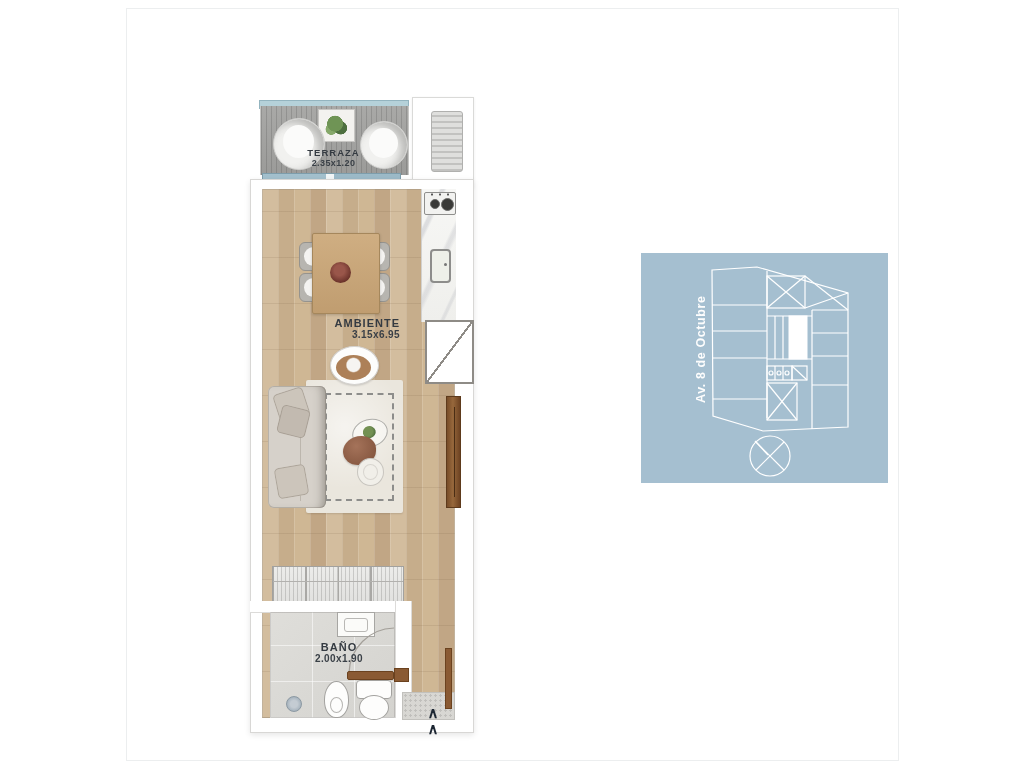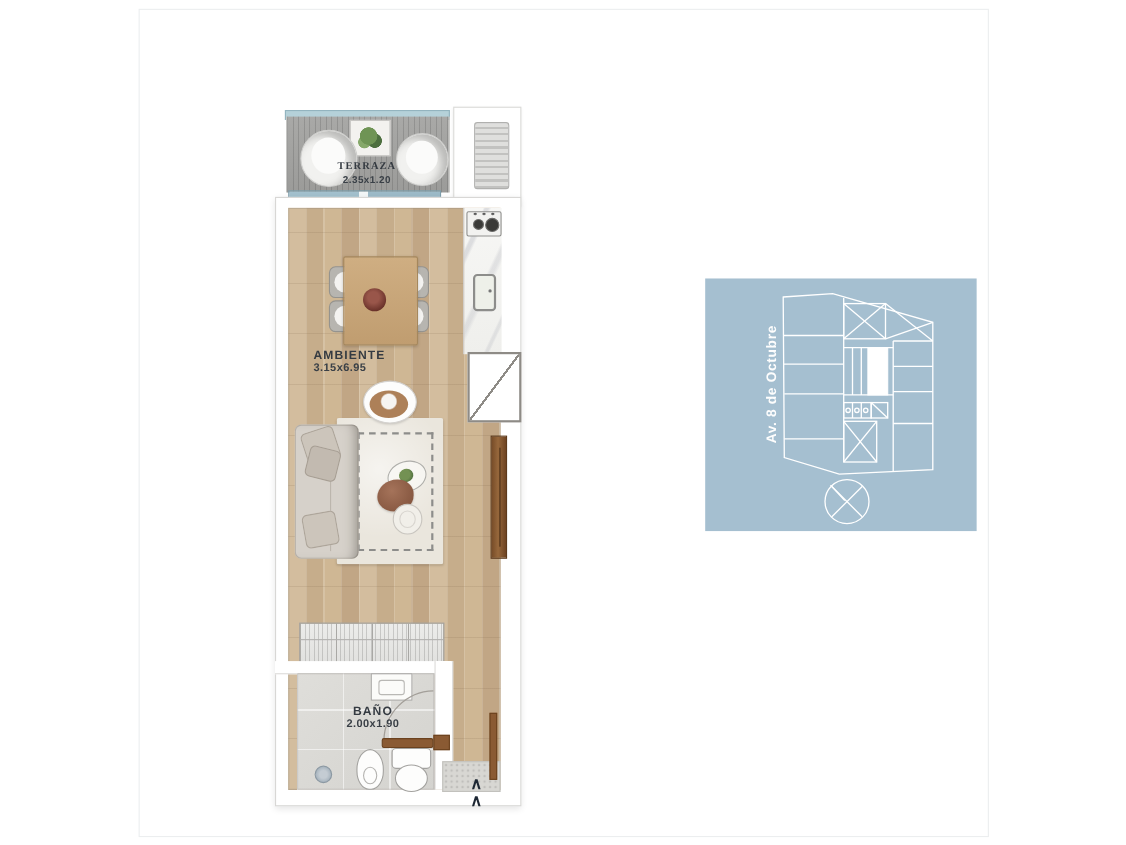--- a/index.html
+++ b/index.html
@@ -27,21 +27,21 @@
   .t-chair{border-radius:50%;background:#f1f1ef;border:1px solid #cfcfcd;
     box-shadow:inset -6px 4px 8px rgba(120,120,118,.45);}
   .t-chair::after{content:"";position:absolute;left:18%;top:12%;width:62%;height:66%;
     border-radius:50%;background:#fbfbfa;}
   .t-chair-left{left:273px;top:118px;width:50px;height:50px;}
   .t-chair-right{left:360px;top:121px;width:46px;height:46px;}
   .terrace-label-box{left:262px;top:147px;width:143px;text-align:center;}
 
   .room-name{font-weight:700;color:#353b42;letter-spacing:1px;}
   .room-dims{font-weight:700;color:#3a4047;letter-spacing:.4px;}
-  .terrace-label-box .room-name{font-size:9.5px;line-height:11px;font-family:Liberation Serif, serif;}
+  .terrace-label-box .room-name{font-size:9.5px;line-height:11px;}
   .terrace-label-box .room-dims{font-size:9px;line-height:10px;}
 
   
   .utility-wall{left:412px;top:97px;width:60px;height:89px;background:#fff;border:1px solid #dadad8;
     box-shadow:0 1px 3px rgba(0,0,0,.07);}
   .utility-louver{left:431px;top:111px;width:30px;height:59px;border-radius:3px;
     background-image:repeating-linear-gradient(0deg,#c2c2c0 0 2px,#dfdfdd 2px 6px);
     border:1px solid #b0b0ae;}
 
   
@@ -81,21 +81,21 @@
   .d-chair{width:27px;height:27px;background:#b7b5b0;border:1px solid #95938e;border-radius:6px;}
   .d-chair::after{content:"";position:absolute;left:4px;top:4px;right:4px;bottom:4px;border-radius:50%;background:#f4f3f1;}
   .d-chair-tl{left:299px;top:242px;} .d-chair-bl{left:299px;top:273px;}
   .d-chair-tr{left:361px;top:242px;} .d-chair-br{left:361px;top:273px;}
   .dining-table{left:312px;top:233px;width:66px;height:79px;border-radius:2px;
     background:linear-gradient(180deg,#cfae82,#c09d70);border:1px solid #a5875c;
     box-shadow:0 1px 3px rgba(0,0,0,.18);}
   .centerpiece{left:330px;top:262px;width:21px;height:21px;border-radius:50%;
     background:radial-gradient(circle at 45% 40%,#99564a 0 30%,#662f27 75%);}
 
-  .ambiente-label-box{left:285px;top:317px;width:115px;text-align:left;}
+  .ambiente-label-box{left:285px;top:317px;width:115px;text-align:right;}
   .ambiente-label-box .room-name{font-size:11px;line-height:12px;}
   .ambiente-label-box .room-dims{font-size:10px;line-height:11px;}
 
   
   .rug{left:306px;top:380px;width:97px;height:133px;background:
     radial-gradient(circle at 40% 35%,rgba(255,255,255,.55),transparent 60%),#eae6dd;
     border-radius:2px;box-shadow:0 1px 2px rgba(0,0,0,.12);}
   .rug-dashed{left:325px;top:393px;width:65px;height:104px;border:2px dashed #8d8d8b;}
   .sofa{left:268px;top:386px;width:58px;height:122px;background:#d6d1ca;border-radius:6px;
     box-shadow:inset -9px 0 10px -6px rgba(90,85,78,.5),inset 0 0 0 1px #b8b2aa;}

